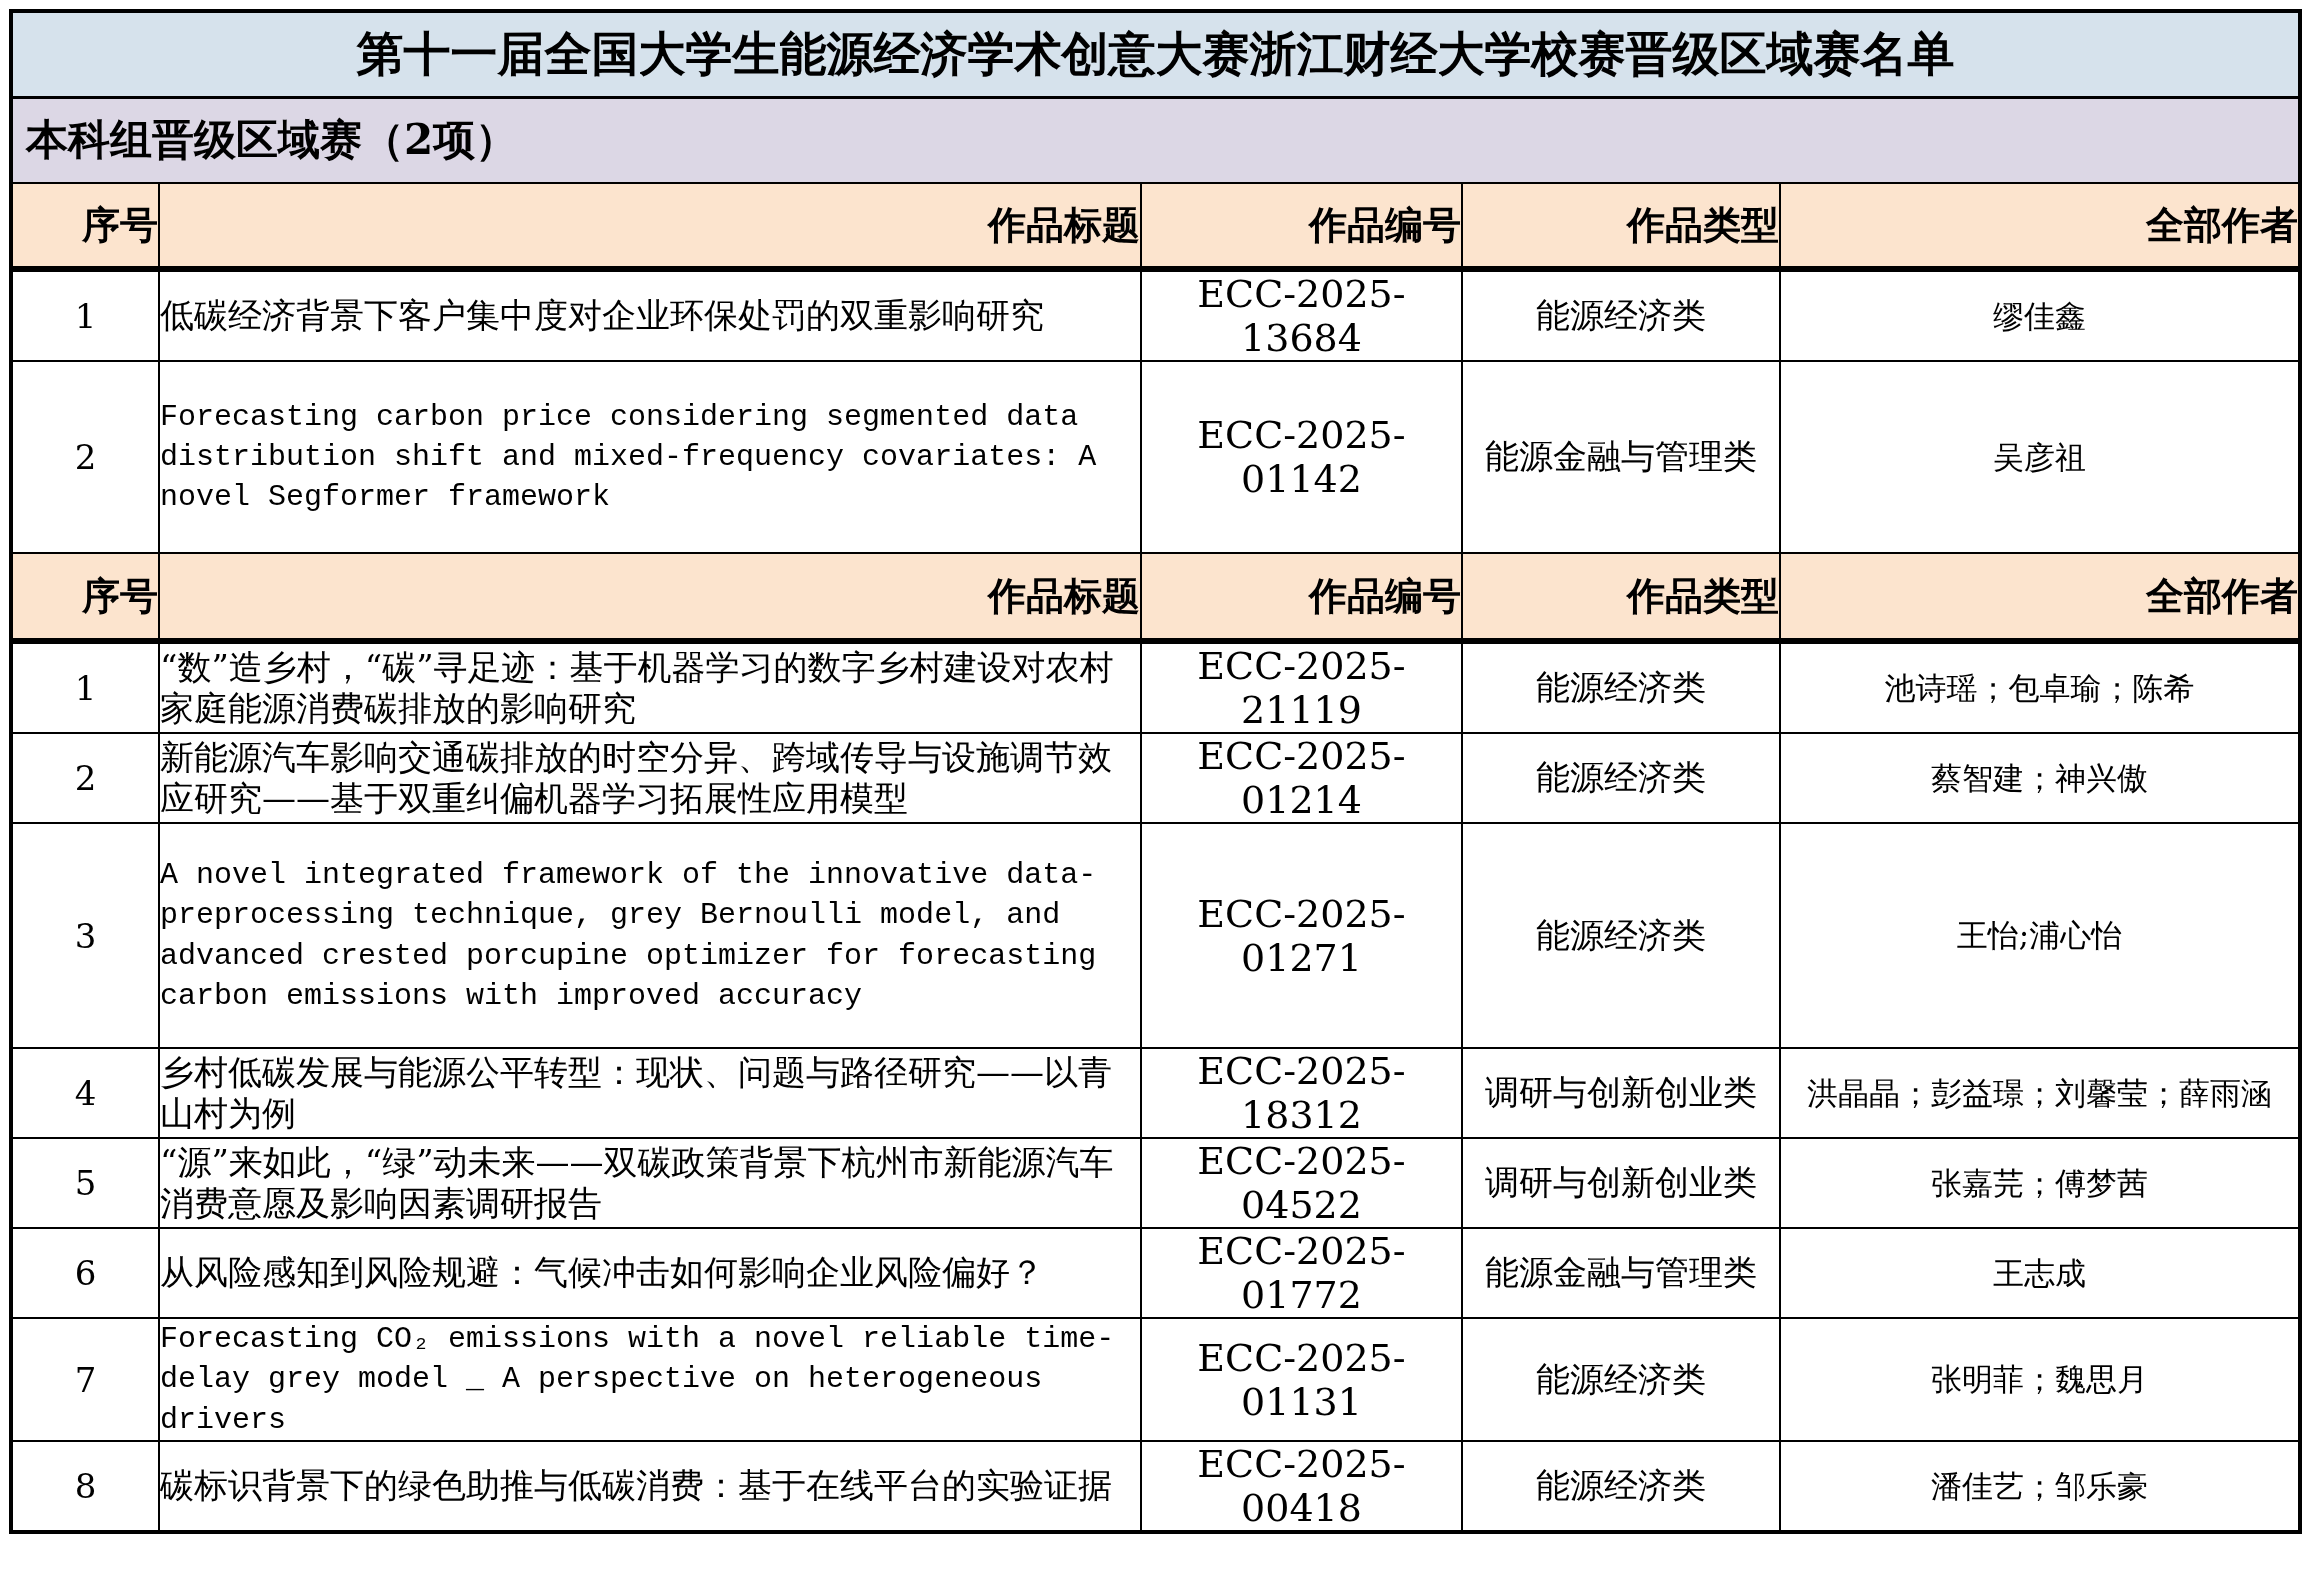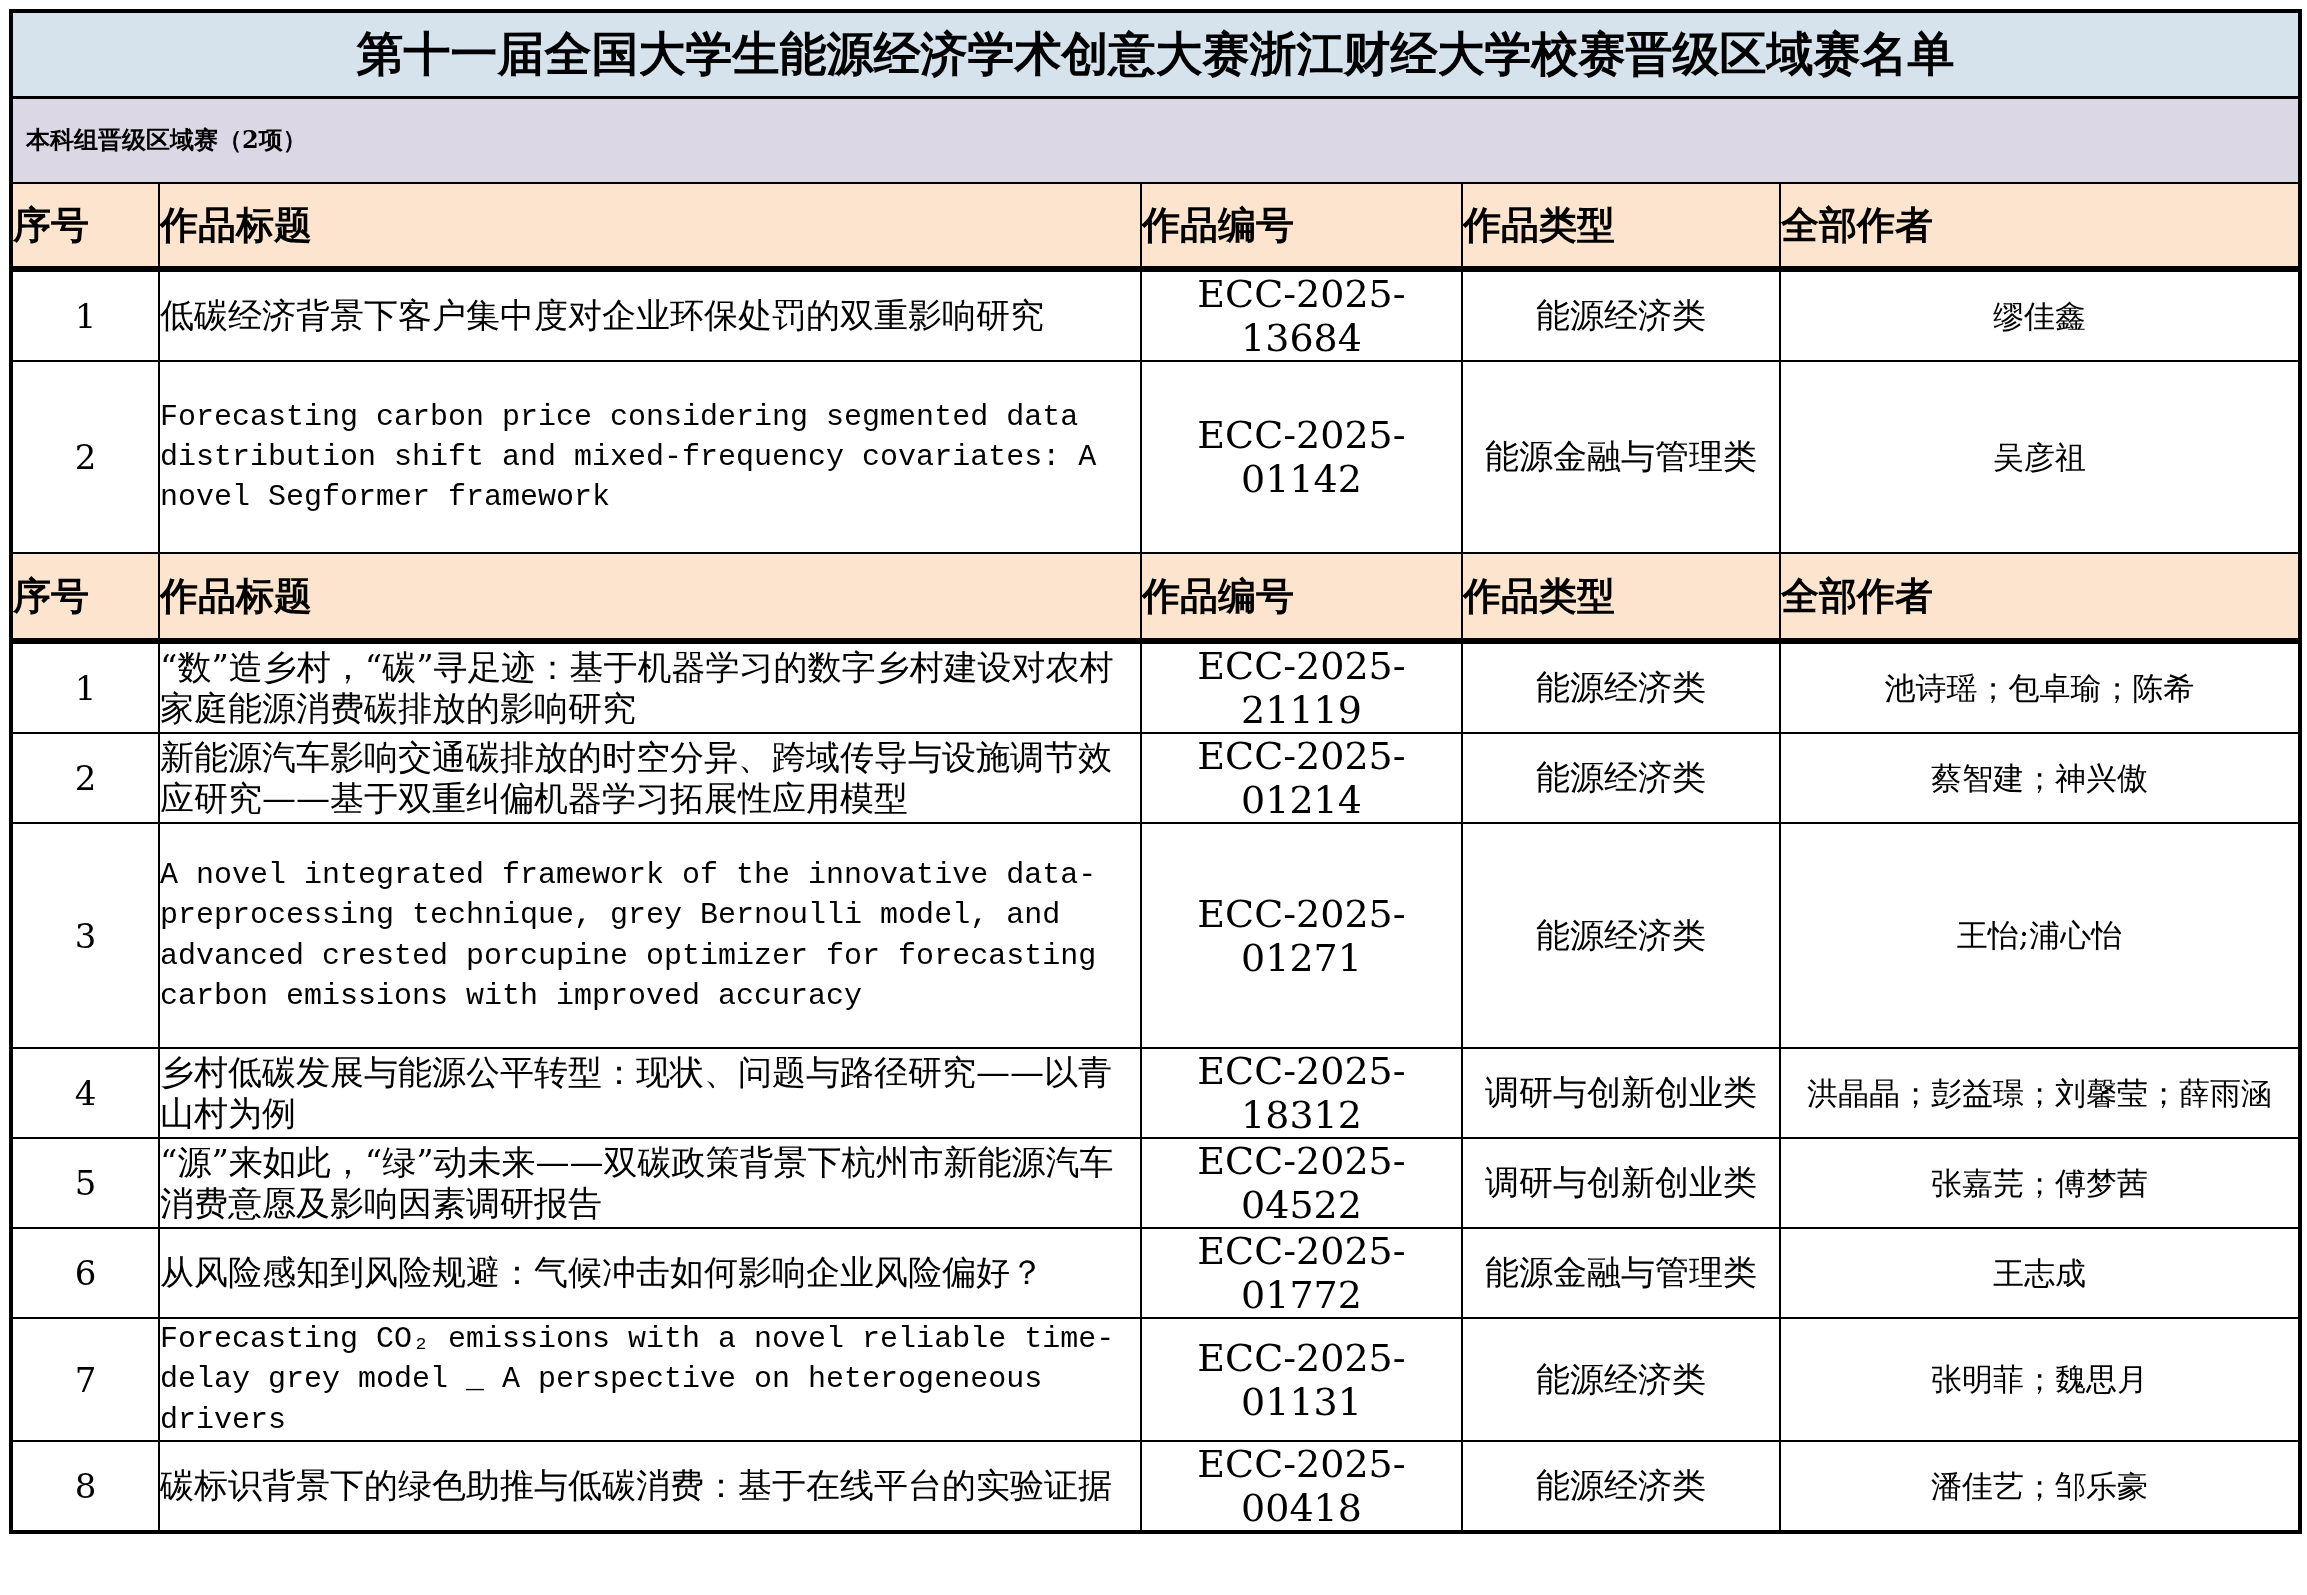--- a/index.html
+++ b/index.html
@@ -38,32 +38,32 @@
     background: #d6e2ec;
     font-size: 47px;
     font-weight: bold;
     text-align: center;
     vertical-align: middle;
     border-bottom-width: 3.6px;
   }
   
   tr.r-section td {
     background: #dcd7e5;
-    font-size: 24px;
+    font-size: 42px;
     font-weight: bold;
     text-align: left;
     vertical-align: middle;
     padding-left: 13px;
   }
   
   tr.r-head td {
     background: #fce4ce;
     font-size: 38px;
     font-weight: bold;
-    text-align: left;
+    text-align: right;
     vertical-align: middle;
     border-bottom-width: 6px;
   }
   
   td.c-no {
     font-size: 34px;
     text-align: center;
     vertical-align: middle;
   }
   td.c-title {

